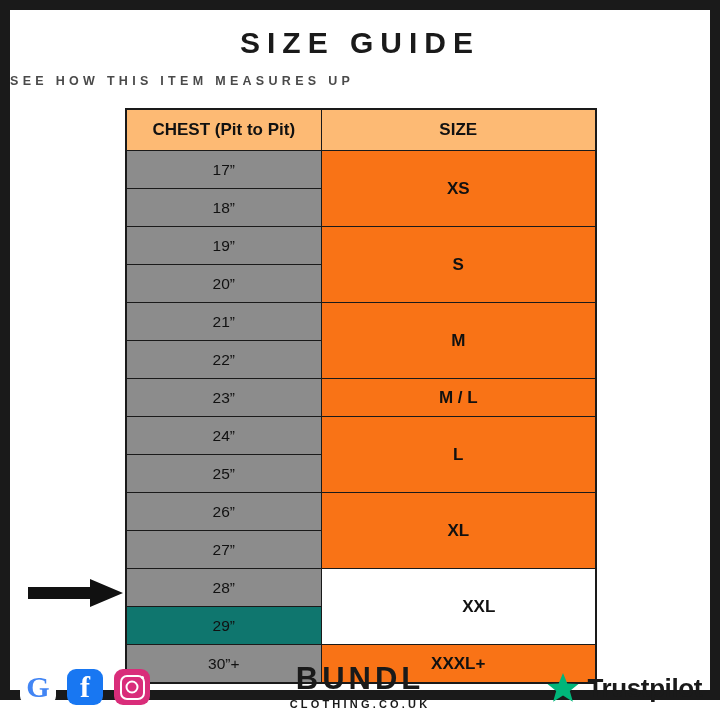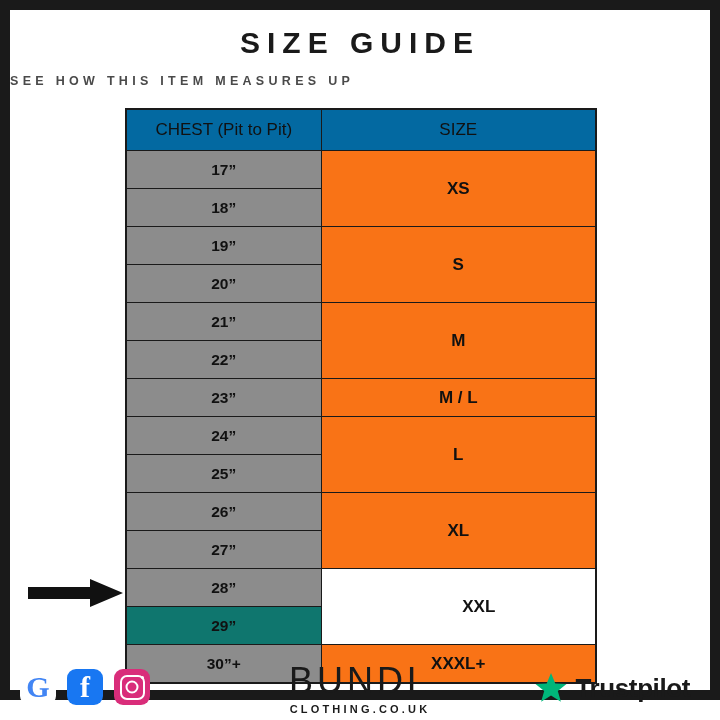--- a/index.html
+++ b/index.html
@@ -63,27 +63,27 @@
     text-align: center;
     vertical-align: middle;
     color: #111111;
   }
   .col-chest { width: 195px; }
   .col-size  { width: 275px; }
 
   thead th {
     height: 38px;
     font-size: 17px;
-    font-weight: normal;
-    background: #0369a1;
+    font-weight: bold;
+    background: #fdba74;
   }
   tbody td.chest {
     height: 35px;
     font-size: 15.5px;
-    font-weight: bold;
+    font-weight: normal;
     background: #8c8c8c;
   }
   tbody td.chest.light {
     background: #0f766e;
   }
   tbody td.size {
     font-size: 17px;
     font-weight: bold;
     background: #f97316;
   }
@@ -163,37 +163,37 @@
     border-radius: 50%;
   }
 
   .brand {
     position: absolute;
     left: 0; right: 0;
     top: 12px;
     text-align: center;
   }
   .brand .name {
-    font-size: 36px;
-    font-weight: normal;
+    font-size: 31px;
+    font-weight: bold;
     letter-spacing: 4px;
     color: #1a1a1a;
     line-height: 1;
   }
   .brand .sub {
     margin-top: 4px;
     font-size: 11px;
     font-weight: bold;
     letter-spacing: 3.2px;
     color: #1a1a1a;
   }
 
   .trustpilot {
     position: absolute;
-    right: 20px;
+    right: 8px;
     top: 20px;
     display: flex;
     align-items: center;
     gap: 8px;
   }
   .tp-label {
     font-size: 26px;
     font-weight: bold;
     color: #1a1a1a;
     letter-spacing: -0.4px;

